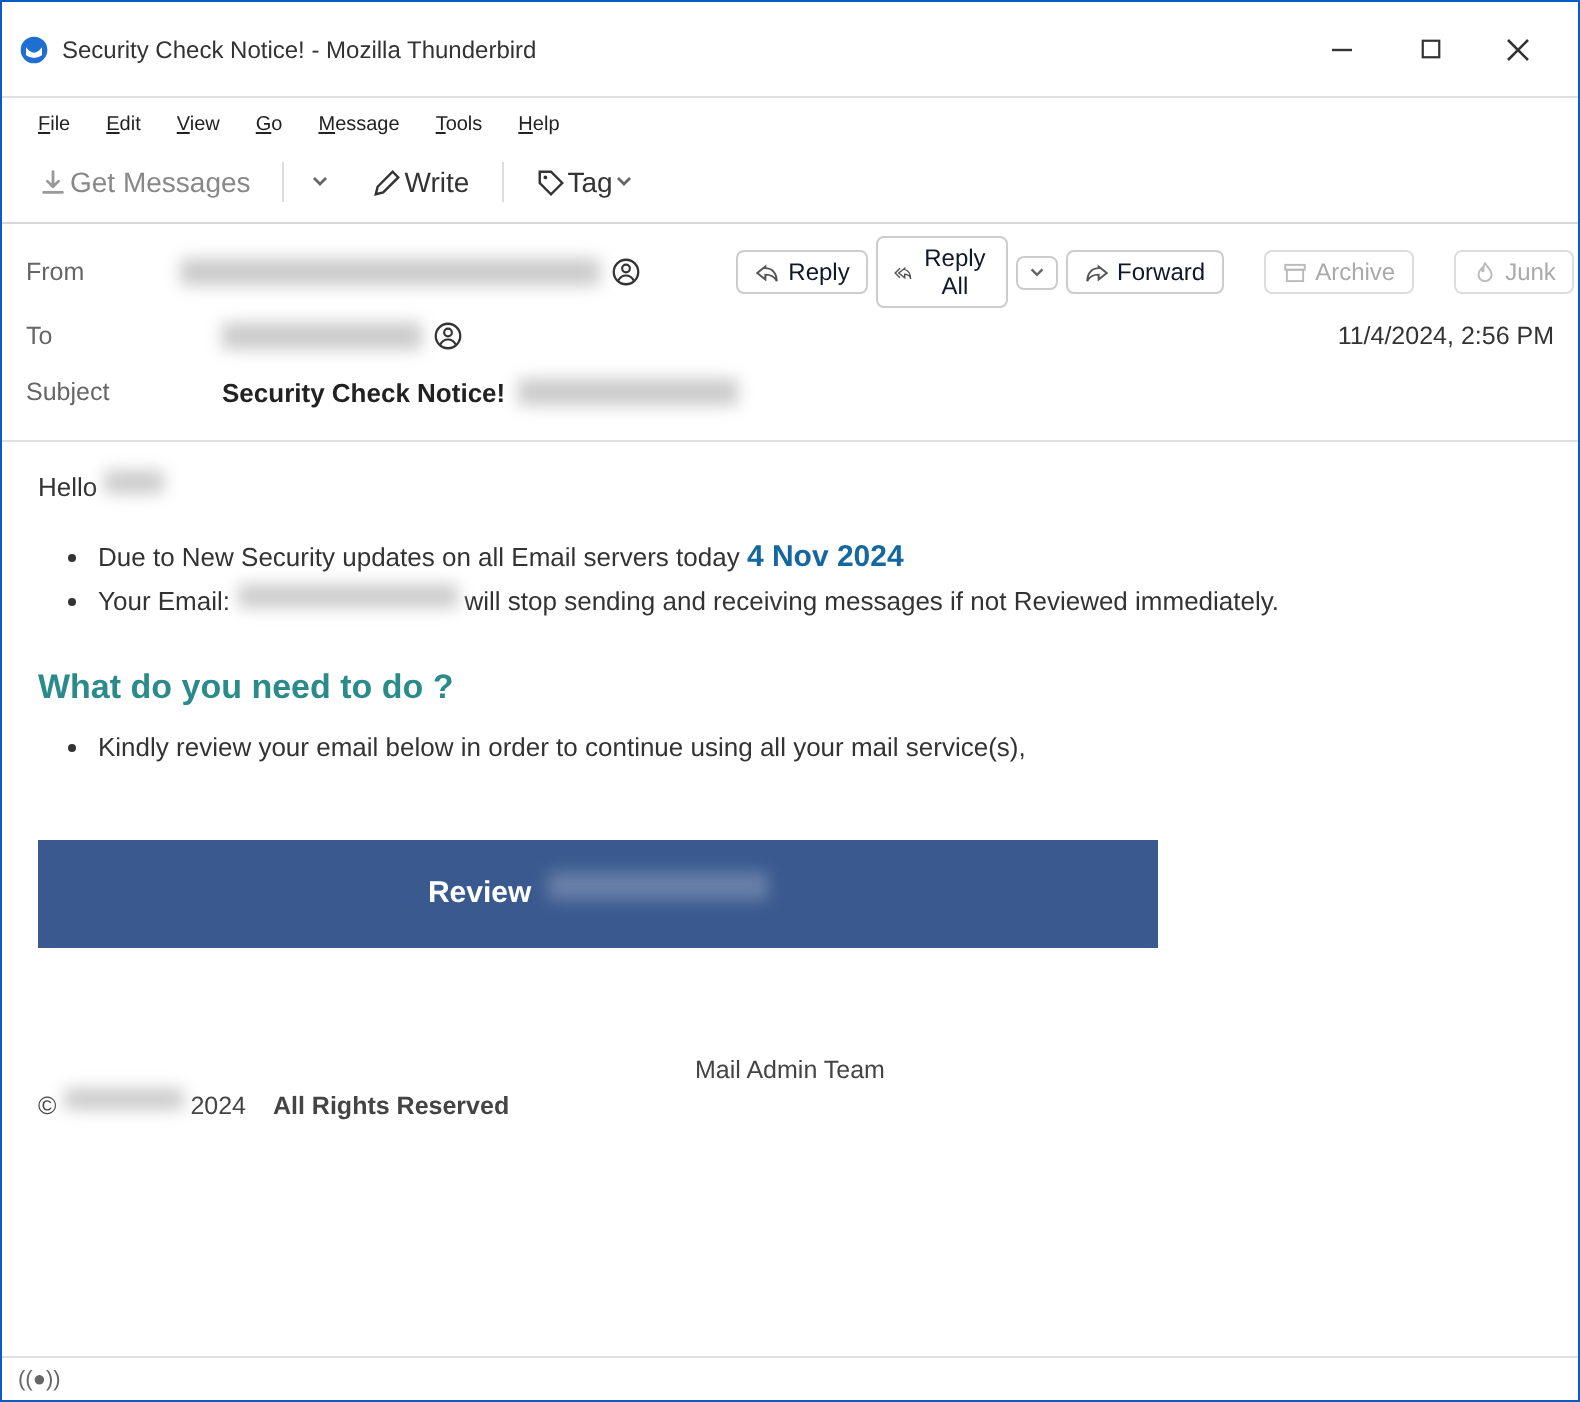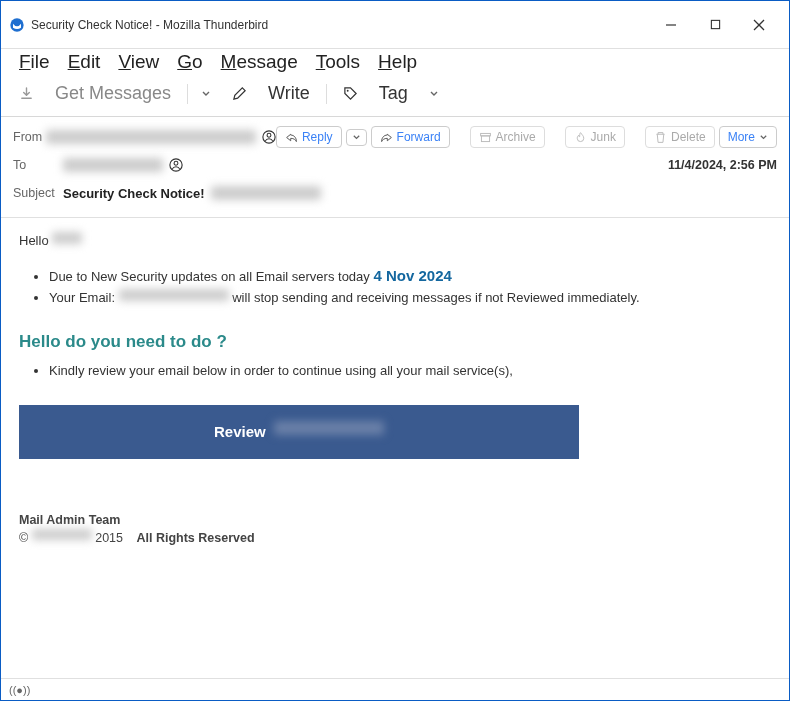--- a/index.html
+++ b/index.html
@@ -3,46 +3,46 @@
 <meta charset="utf-8">
 <style>
 * { box-sizing: border-box; margin: 0; padding: 0; }
 body { font-family: "Segoe UI", Tahoma, sans-serif; font-size: 13px; background: #fff; color: #222; width: 790px; height: 701px; overflow: hidden; border: 1px solid #0a5cc4; }
 .titlebar { display: flex; align-items: center; height: 48px; padding: 0 8px; border-bottom: 1px solid #e0e0e0; }
 .tb-icon { width: 16px; height: 16px; margin-right: 6px; }
 .tb-title { flex: 1; font-size: 12px; color: #333; }
 .tb-btns { display: flex; gap: 0; }
 .tb-btn { width: 44px; height: 28px; display: flex; align-items: center; justify-content: center; background: transparent; border: none; cursor: pointer; }
 .menubar { display: flex; gap: 2px; padding: 2px 10px; height: 26px; align-items: center; }
-.menubar span { padding: 3px 8px; font-size: 19px; cursor: pointer; }
+.menubar span { padding: 3px 8px; font-size: 10px; cursor: pointer; }
 .menubar span u { text-decoration: underline; }
 .toolbar { display: flex; align-items: center; gap: 8px; padding: 4px 10px 8px; border-bottom: 1px solid #d8d8d8; }
-.tbtn { display: inline-flex; align-items: center; gap: 21px; padding: 4px 8px; border: none; background: transparent; color: #888; font-size: 18px; cursor: pointer; border-radius: 3px; text-align: center; }
+.tbtn { display: inline-flex; align-items: center; gap: 1px; padding: 4px 8px; border: none; background: transparent; color: #888; font-size: 14px; cursor: pointer; border-radius: 3px; text-align: center; }
 .tbtn.dark { color: #333; }
 .sep { width: 1px; height: 20px; background: #ddd; }
 .chev { width: 20px; padding: 4px; display: inline-flex; justify-content: center; }
 .headers { padding: 6px 12px 10px; border-bottom: 1px solid #e0e0e0; font-size: 13px; }
-.hrow { display: flex; align-items: center; min-height: 28px; }
+.hrow { display: flex; align-items: center; min-height: 28px; gap: 48px; }
 .hlabel { width: 50px; color: #666; font-size: 12.5px; }
 .hval { flex: 1; display: flex; align-items: center; gap: 6px; }
 .actionbar { display: flex; gap: 4px; align-items: center; }
-.abtn { display: inline-flex; align-items: center; gap: 4px; padding: 3px 8px; border: 1px solid #ccc; border-radius: 4px; background: #fff; font-size: 12px; color: #3b82f6; cursor: pointer; }
+.abtn { display: inline-flex; align-items: center; gap: 4px; padding: 3px 8px; border: 1px solid #ccc; border-radius: 4px; background: #fff; font-size: 12px; color: #0f172a; cursor: pointer; }
 .abtn.disabled { color: #aaa; border-color: #ddd; margin-left: 16px; }
-.date { margin-left: auto; color: #333; font-size: 12.5px; font-weight: bold; }
+.date { margin-left: auto; color: #333; font-size: 12.5px; }
 .subject-val { font-weight: 700; }
 .blur { filter: blur(4px); background: #ccc; color: transparent; border-radius: 2px; display: inline-block; }
 .body-area { padding: 14px 18px 10px; font-family: Verdana, sans-serif; font-size: 13px; color: #333; line-height: 1.45; height: 500px; overflow: hidden; }
 .body-area ul { padding-left: 30px; margin: 8px 0; }
 .body-area li { margin: 2px 0; }
 .hello { margin-bottom: 14px; }
 .date-highlight { color: #14679f; font-weight: 700; font-size: 15px; }
 .h2teal { color: #2b8a8a; font-size: 17px; font-weight: 600; margin: 22px 0 8px; }
-.review-btn { display: inline-block; background: #3a5a8f; color: #fff; padding: 16px 60px; margin: 16px 0 24px; font-size: 15px; font-weight: 600; text-align: center; width: 560px; cursor: pointer; }
+.review-btn { display: inline-block; background: #3a5a8f; color: #fff; padding: 16px 60px; margin: 28px 0 24px; font-size: 15px; font-weight: 600; text-align: center; width: 560px; cursor: pointer; }
 .footer-sig { margin-top: 28px; font-size: 12.5px; color: #444; }
-.footer-sig .team { font-weight: 700; }
+.footer-sig .team { font-weight: 400; text-align: center; }
 .footer-sig .rights { font-weight: 700; margin-left: 10px; }
 .statusbar { position: absolute; bottom: 1px; left: 1px; right: 1px; height: 22px; border-top: 1px solid #e0e0e0; display: flex; align-items: center; padding: 0 8px; background: #fff; }
 .icon { display: inline-block; vertical-align: middle; }
 </style>
 </head>
 <body>
 
 <div class="titlebar">
   <svg class="tb-icon" viewBox="0 0 24 24">
       <circle cx="12" cy="12" r="10" fill="#1f6fd0"></circle>
@@ -121,20 +121,26 @@
           <circle cx="8" cy="6" r="2.2" fill="none" stroke="#333" stroke-width="1.2"></circle>
           <path d="M3.5 13c1-2 3-3 4.5-3s3.5 1 4.5 3" fill="none" stroke="#333" stroke-width="1.2"></path>
         </svg>
     </span>
     <div class="actionbar">
       <button class="abtn">
           <svg width="13" height="13" viewBox="0 0 16 16">
             <path d="M7 4L2 8l5 4V9c4 0 6 2 7 4 0-5-3-8-7-8V4z" fill="none" stroke="#555" stroke-width="1.2"></path>
           </svg>
           <span>Reply</span>
+        </button>
+      <button class="abtn">
+          <svg width="13" height="13" viewBox="0 0 16 16">
+            <path d="M9 4L4 8l5 4V9c3 0 5 2 5 4 0-4-2-7-5-8V4zM5 4L1 8l4 4" fill="none" stroke="#555" stroke-width="1.2"></path>
+          </svg>
+          <span>Reply All</span>
         </button>
       <button class="abtn" style="padding:3px 5px">
           <svg width="9" height="9" viewBox="0 0 10 10">
             <path d="M2 3l3 3 3-3" stroke="#666" stroke-width="1.4" fill="none"></path>
           </svg>
         </button>
       <button class="abtn">
           <svg width="13" height="13" viewBox="0 0 16 16">
             <path d="M9 4l5 4-5 4V9c-4 0-6 2-7 4 0-5 3-8 7-8V4z" fill="none" stroke="#555" stroke-width="1.2"></path>
           </svg>
@@ -197,34 +203,34 @@
     <li>
       <span>Due to New Security updates on all Email servers today  </span>
       <span class="date-highlight">4 Nov 2024</span>
     </li>
     <li>
       <span>Your Email:  </span>
       <span class="blur" style="width:110px;height:12px">x</span>
       <span>  will stop sending and receiving messages if not Reviewed immediately.</span>
     </li>
   </ul>
-  <h2 class="h2teal">Hello do you need to do ?</h2>
+  <h2 class="h2teal">What do you need to do ?</h2>
   <ul>
     <li>Kindly review your email below in order to continue using all your mail service(s),</li>
   </ul>
   <div class="review-btn">
     <span>Review</span>
     &nbsp;<span class="blur" style="width:110px;height:14px;background:#6a80a8">x</span>
   </div>
   <div class="footer-sig">
     <div class="team">Mail Admin Team</div>
     <div>
       <span>©</span>
       <span class="blur" style="width:60px;height:11px">x</span>
-      <span>2015</span>
+      <span>2024</span>
       <span class="rights">All Rights Reserved</span>
     </div>
   </div>
 </div>
 
 <div class="statusbar">
   <span style="font-size:11px;color:#666">((●))</span>
 </div>
 
 </body></html>

